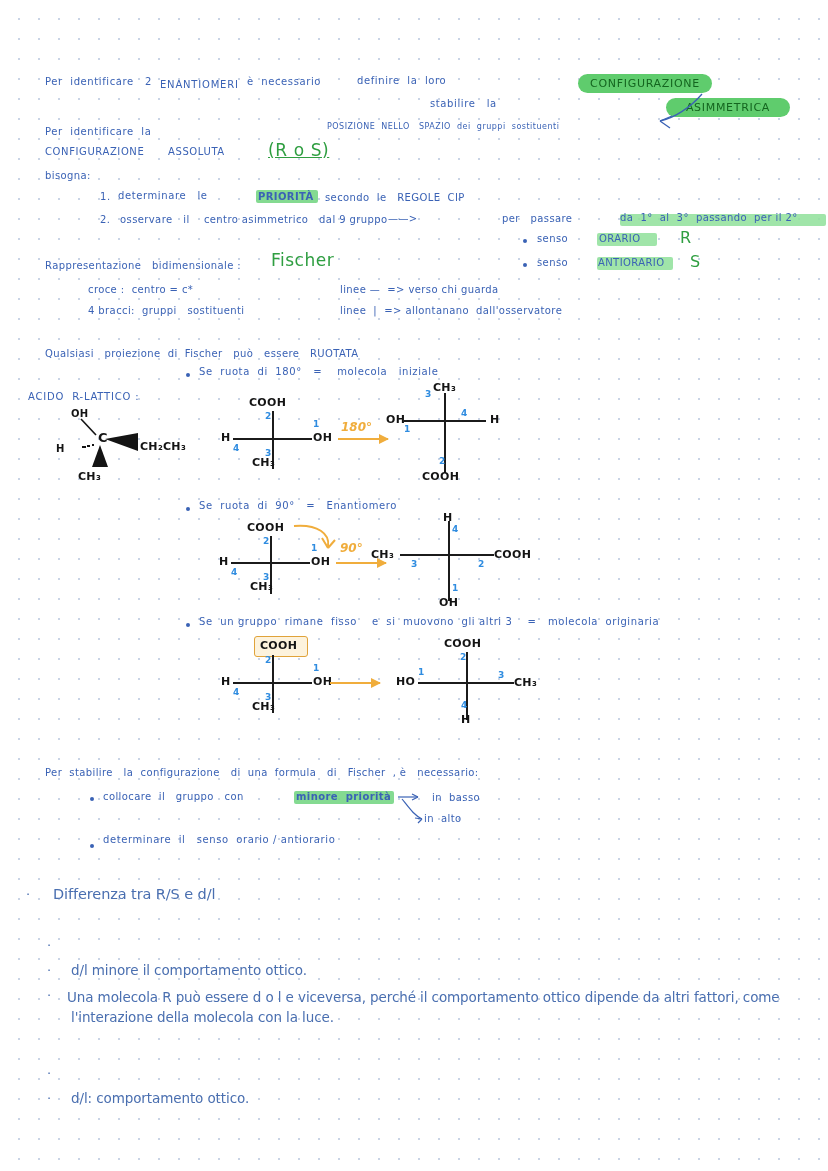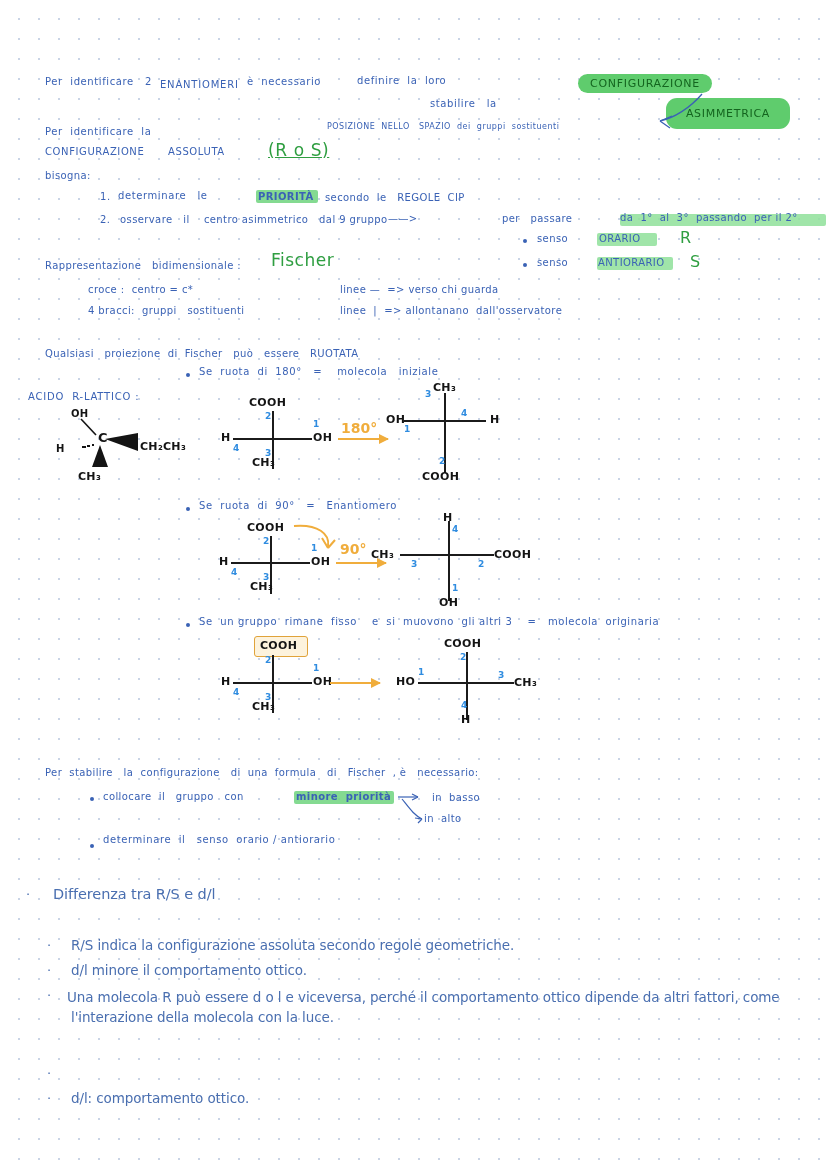--- a/index.html
+++ b/index.html
@@ -100,24 +100,25 @@
     content: "";
     position: absolute;
     right: -1px; top: -4.5px;
     border-left: 10px solid #f0ad3c;
     border-top: 5px solid transparent;
     border-bottom: 5px solid transparent;
   }
   .oarrow-lbl {
     position: absolute;
     color: #f0ad3c;
-    font-size: 14px;
+    font-size: 12px;
     font-weight: bold;
     font-family: "DejaVu Sans", sans-serif;
     white-space: pre;
+    font-style: italic;
   }
   .obox {
     position: absolute;
     border: 1.6px solid #e0a33a;
     background: #fdf3dd;
     border-radius: 3px;
   }
 
   
   .typed {
@@ -148,21 +149,21 @@
 
   <div class="abs hw" style="left:45px; top:76px;">Per  identificare   2</div>
   <div class="abs hw sm" style="left:160px; top:79px; letter-spacing:0.8px;">ENANTIOMERI</div>
   <div class="abs hw" style="left:247px; top:76px;">è  necessario</div>
   <div class="abs hw" style="left:357px; top:75px;">definire  la  loro</div>
 
   <div class="pill" style="left:578px; top:74px; width:134px; height:19px;">CONFIGURAZIONE</div>
 
   <div class="abs hw" style="left:430px; top:98px;">stabilire   la</div>
 
-  <div class="pill" style="left:666px; top:98px; width:124px; height:31px;">ASIMMETRICA</div>
+  <div class="pill" style="left:666px; top:98px; width:124px; height:19px;">ASIMMETRICA</div>
 
   <svg class="abs" style="left:604px; top:88px;" width="110" height="42">
     <path d="M98,6 C86,20 70,30 56,33" stroke="#3a62b5" stroke-width="1.3" fill="none"></path>
     <path d="M56,33 L68,28 M56,33 L66,40" stroke="#3a62b5" stroke-width="1.3" fill="none"></path>
   </svg>
 
   <div class="abs hw xs" style="left:327px; top:122px; letter-spacing:0.5px;">POSIZIONE  NELLO   SPAZIO  dei  gruppi  sostituenti</div>
 
   <div class="abs hw" style="left:45px; top:126px;">Per  identificare  la</div>
   <div class="abs hw" style="left:45px; top:146px;">CONFIGURAZIONE</div>
@@ -332,21 +333,20 @@
   <div class="abs hw sm" style="left:432px; top:792px;">in  basso</div>
   <div class="abs hw sm" style="left:424px; top:813px;">in  alto</div>
 
   <div class="dotb" style="left:90px; top:844px;"></div>
   <div class="abs hw" style="left:103px; top:834px;">determinare  il   senso  orario / antiorario</div>
 
   <div class="bullet-dot" style="left:26px; top:887px;">·</div>
   <div class="typed" style="left:53px; top:886px; font-size:14.5px;">Differenza tra R/S e d/l</div>
 
   <div class="bullet-dot" style="left:47px; top:938px;">·</div>
-  <div class="typed" style="left:71px; top:937px;">R/S indica la configurazione assoluta secondo regole geometriche.</div>
 
   <div class="bullet-dot" style="left:47px; top:963px;">·</div>
   <div class="typed" style="left:71px; top:962px;">d/l minore il comportamento ottico.</div>
 
   <div class="bullet-dot" style="left:47px; top:988px;">·</div>
   <div class="typed wrap" style="left:71px; top:987px; width:752px; text-indent:-4px;">Una molecola R può essere d o l e viceversa, perché il comportamento ottico dipende da altri fattori, come l'interazione della molecola con la luce.</div>
 
   <div class="bullet-dot" style="left:47px; top:1066px;">·</div>
 
   <div class="bullet-dot" style="left:47px; top:1091px;">·</div>

